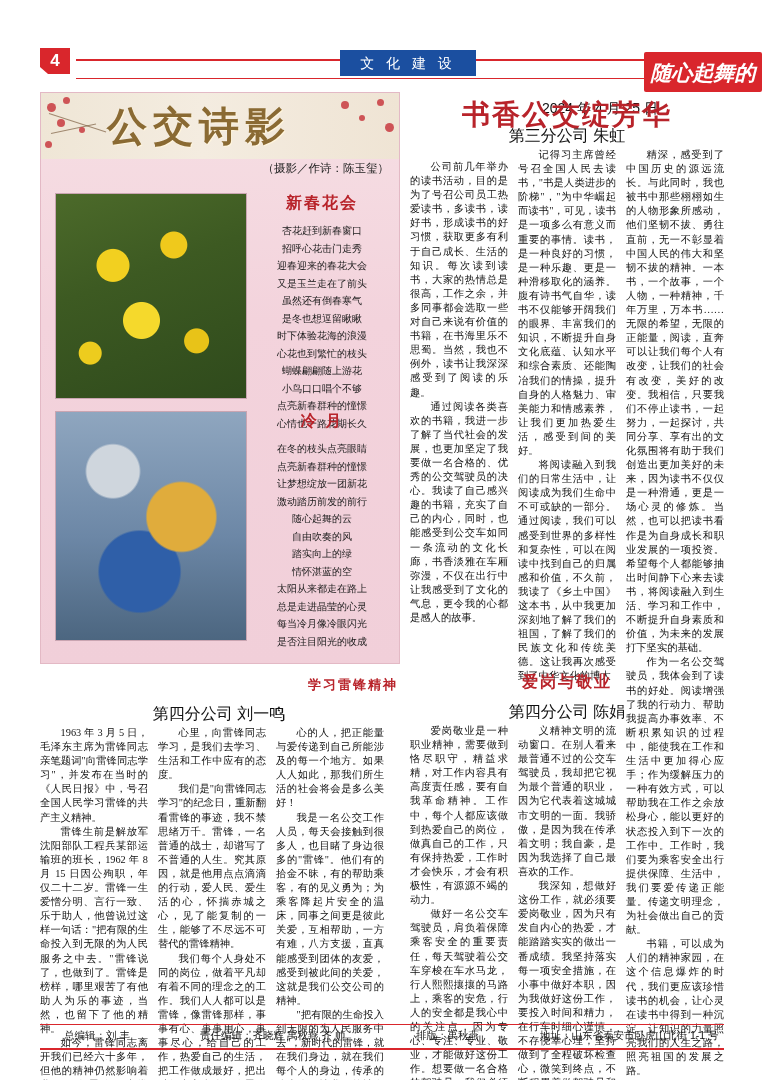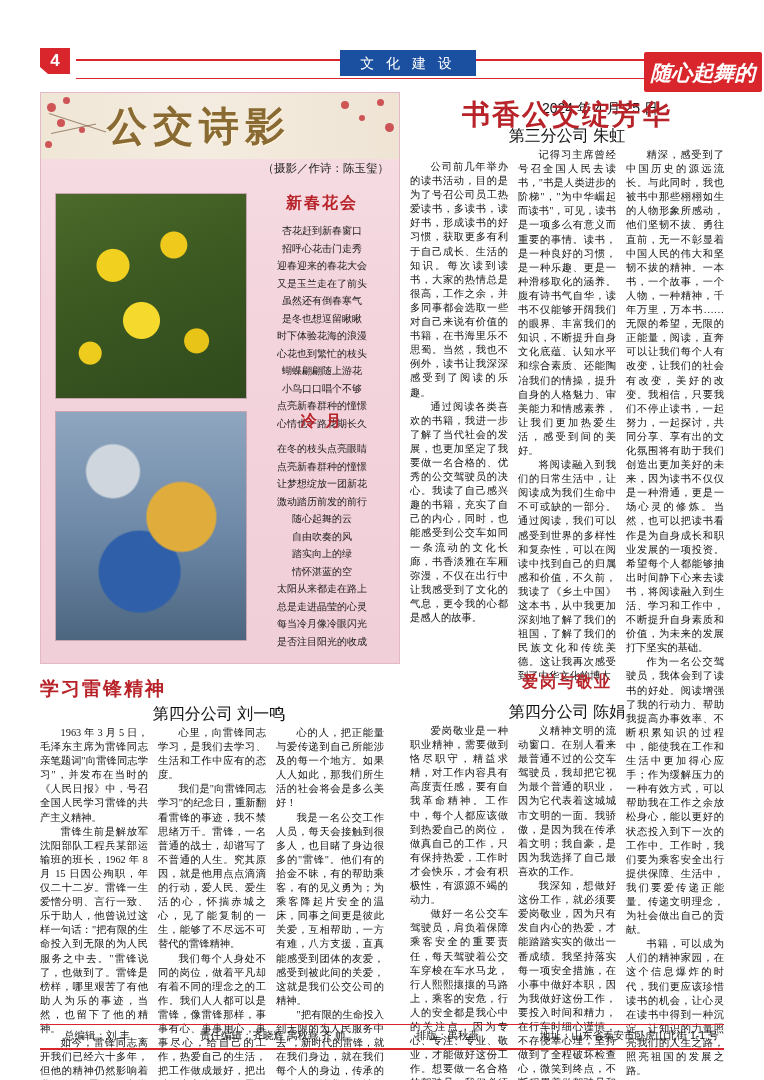--- a/index.html
+++ b/index.html
@@ -234,22 +234,22 @@
   }
   #a1-c1 { position: absolute; left: 410px; top: 144px; width: 98px; height: 500px; margin-top: 16px; }
   #a1-c2 { position: absolute; left: 518px; top: 148px; width: 98px; height: 500px; }
   #a1-c3 { position: absolute; left: 626px; top: 148px; width: 98px; height: 500px; }
 
   
   #a2-title {
     position: absolute;
     left: 40px; top: 676px;
     width: 358px;
-    text-align: left;
-    font-size: 19px;
+    text-align: right;
+    font-size: 13px;
   }
   #a2-byline {
     position: absolute;
     left: 40px; top: 704px;
     width: 358px;
   }
   #a2-c1 { position: absolute; left: 40px; top: 726px; width: 108px; height: 290px; }
   #a2-c2 { position: absolute; left: 158px; top: 726px; width: 108px; height: 290px; }
   #a2-c3 { position: absolute; left: 276px; top: 726px; width: 108px; height: 290px; }
 

